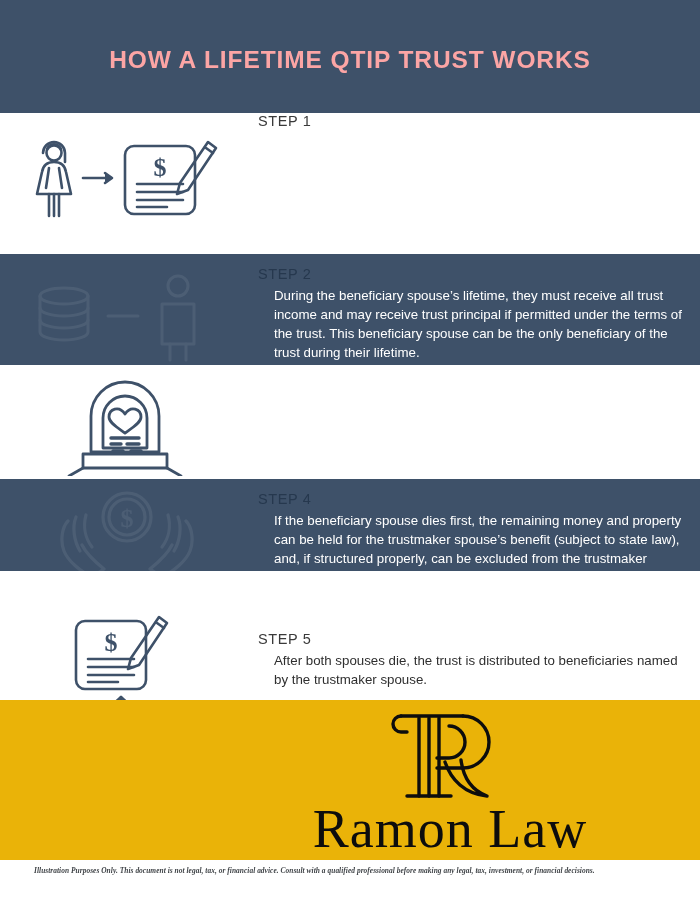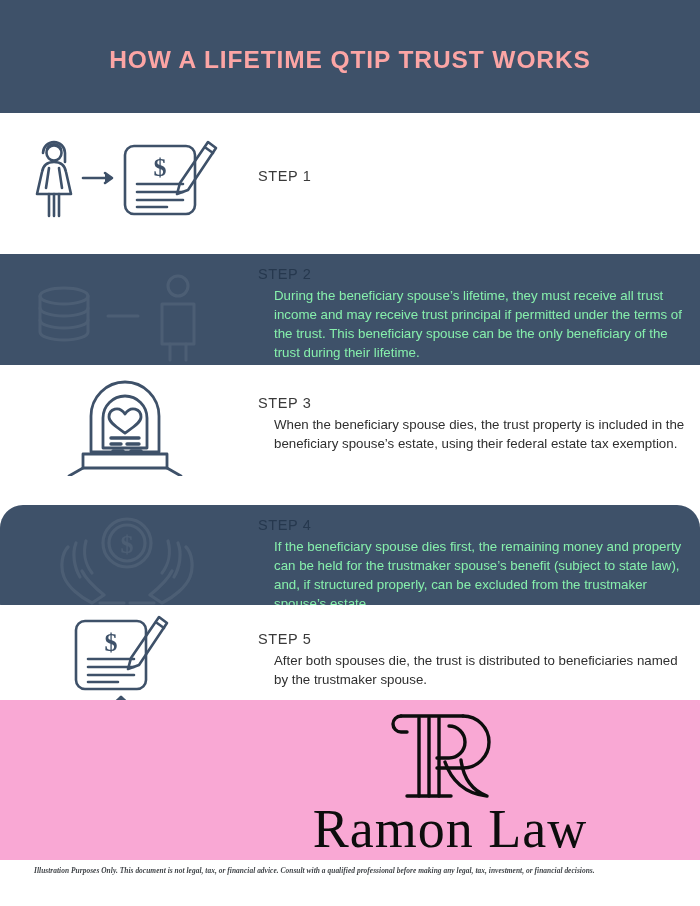--- a/index.html
+++ b/index.html
@@ -69,55 +69,54 @@
   .icon-zone svg { display: block; }
 
   .text-zone {
     position: absolute;
     left: 258px;
     width: 436px;
     top: 0;
     height: 100%;
     display: flex;
     flex-direction: column;
-    justify-content: center;
   }
   .band4 .text-zone, .band2 .text-zone { justify-content: flex-start; }
 
   .step-label {
     font-size: 14.5px;
     letter-spacing: 0.6px;
     margin-bottom: 4px;
     font-family: "Liberation Sans", sans-serif;
   }
   .step-body {
     font-size: 13.3px;
     line-height: 1.43;
     padding-left: 16px;
     font-family: "Liberation Sans", sans-serif;
   }
   .light .step-label { color: #3a3a3a; }
   .light .step-body  { color: #2f2f2f; }
   .dark  .step-label { color: #26384e; }
-  .dark  .step-body  { color: #86efac; }
+  .dark  .step-body  { color: #ffffff; }
 
   
   .watermark {
     position: absolute;
     opacity: 0.085;
   }
 
   
   .logo-zone {
     position: absolute;
     left: 0;
     top: 700px;
     width: 700px;
     height: 160px;
-    background: #f9a8d4;
+    background: #eab308;
   }
   .logo-wrap {
     position: absolute;
     left: 290px;
     top: 4px;
     width: 320px;
     text-align: center;
   }
   .logo-mark { display: block; margin: 0 auto; }
   .logo-text {
@@ -237,28 +236,24 @@
             <path d="M60 42 c-6 -9 -16 -5 -16 3 c0 6 9 11 16 16 c7 -5 16 -10 16 -16 c0 -8 -10 -12 -16 -3 z"></path>
 
             <path d="M46 66 h28 M46 72 h10 M62 72 h12 M48 79 h10 M66 79 h10" stroke-width="3.4"></path>
 
             <rect x="18" y="82" width="84" height="14"></rect>
 
             <path d="M18 96 L4 104 M102 96 L116 104"></path>
           </g>
         </svg>
       </div>
-      <div class="text-zone">
-        <div class="step-label">STEP 3</div>
-        <div class="step-body">When the beneficiary spouse dies, the trust property is included in the beneficiary spouse’s estate, using their federal estate tax exemption.</div>
-      </div>
-    </div>
-  </div>
-
-  <div class="band dark band4" style="top:505px;height:122px;border-radius:23px;">
+    </div>
+  </div>
+
+  <div class="band dark band4" style="top:479px;height:92px;">
     <div class="band-inner">
       <div class="icon-zone">
         <svg class="watermark" width="170" height="110" viewBox="0 0 170 110" style="left:42px;top:6px;position:absolute;">
           <g fill="none" stroke="#dfe6ee" stroke-width="3.2" stroke-linecap="round" stroke-linejoin="round">
             <circle cx="85" cy="32" r="24"></circle>
             <circle cx="85" cy="32" r="18"></circle>
             <text x="85" y="42" font-family="Liberation Serif, serif" font-size="26" font-weight="bold" text-anchor="middle" fill="#dfe6ee" stroke="none">$</text>
 
             <path d="M26 36 c-6 6 -8 20 -4 30 c4 10 16 20 28 26 l12 -8 c-10 -8 -18 -16 -22 -24"></path>
             <path d="M34 32 c-4 10 -2 24 4 34 M44 30 c-3 11 -1 23 6 32"></path>

